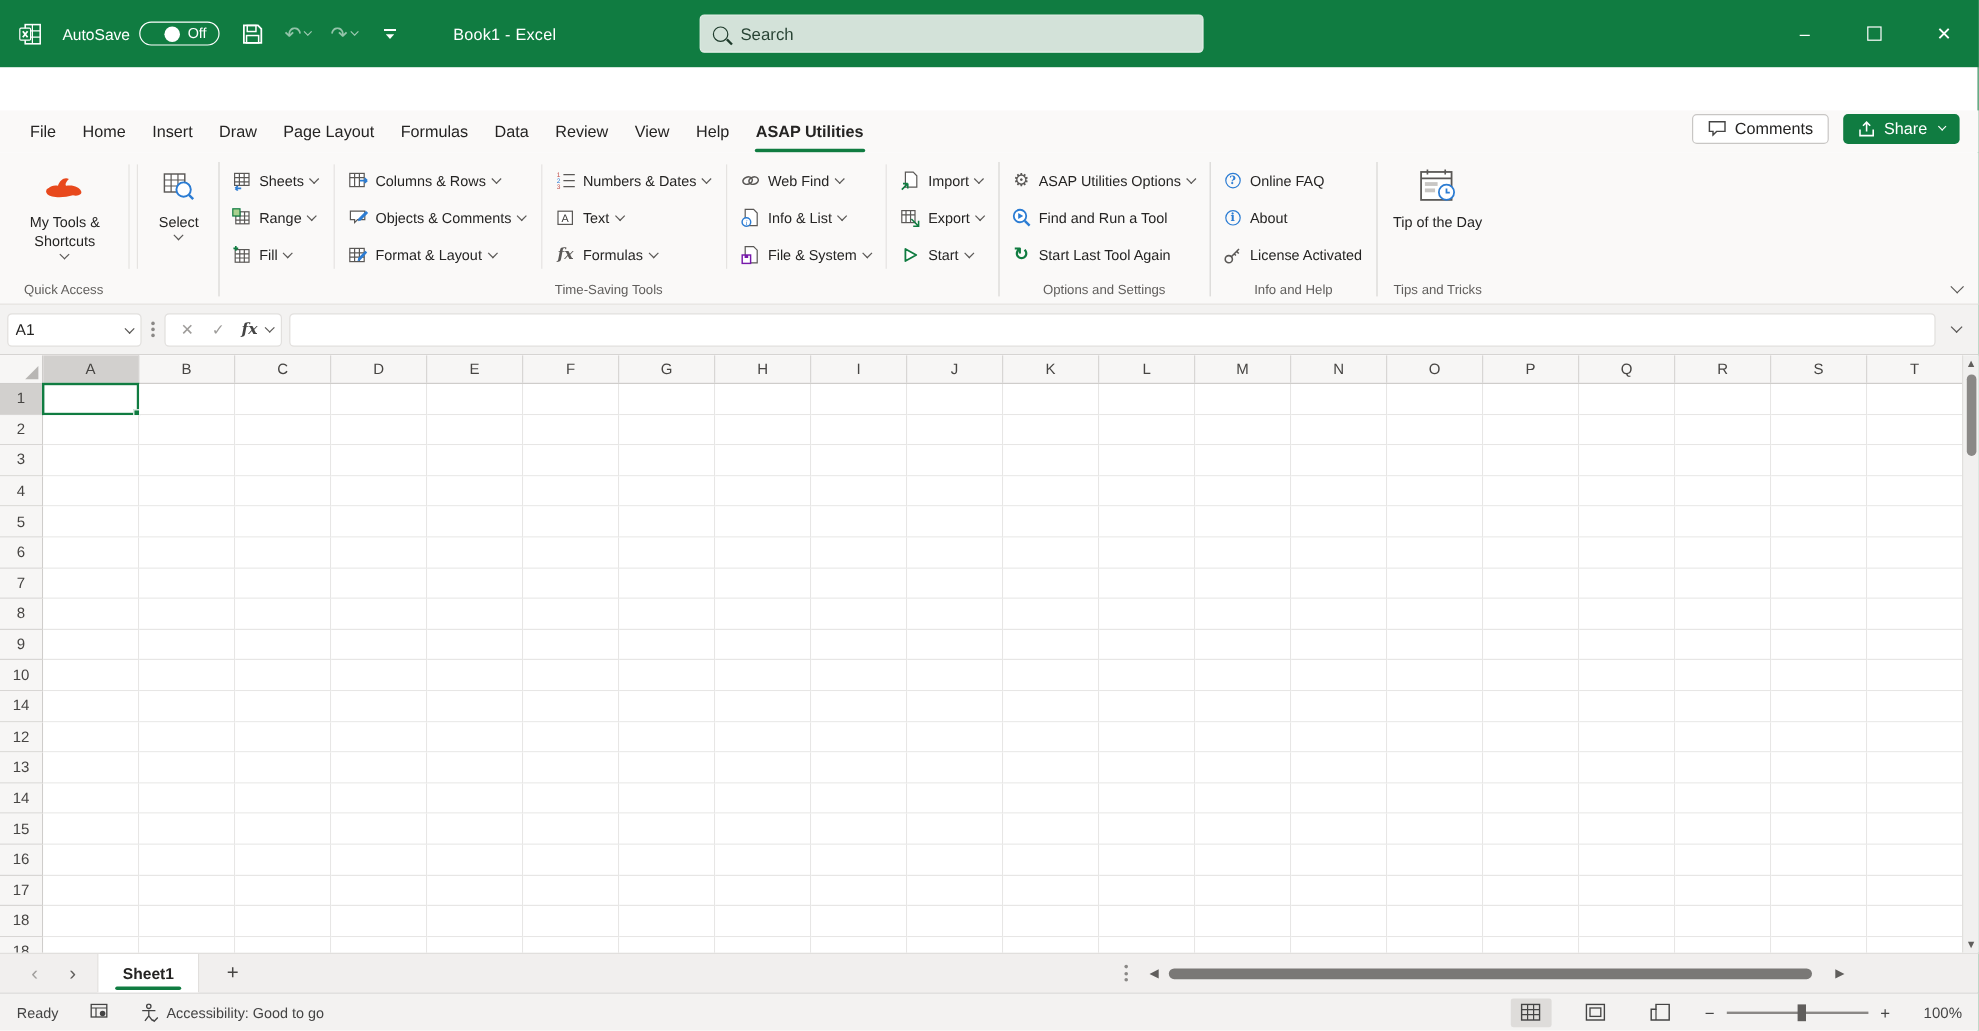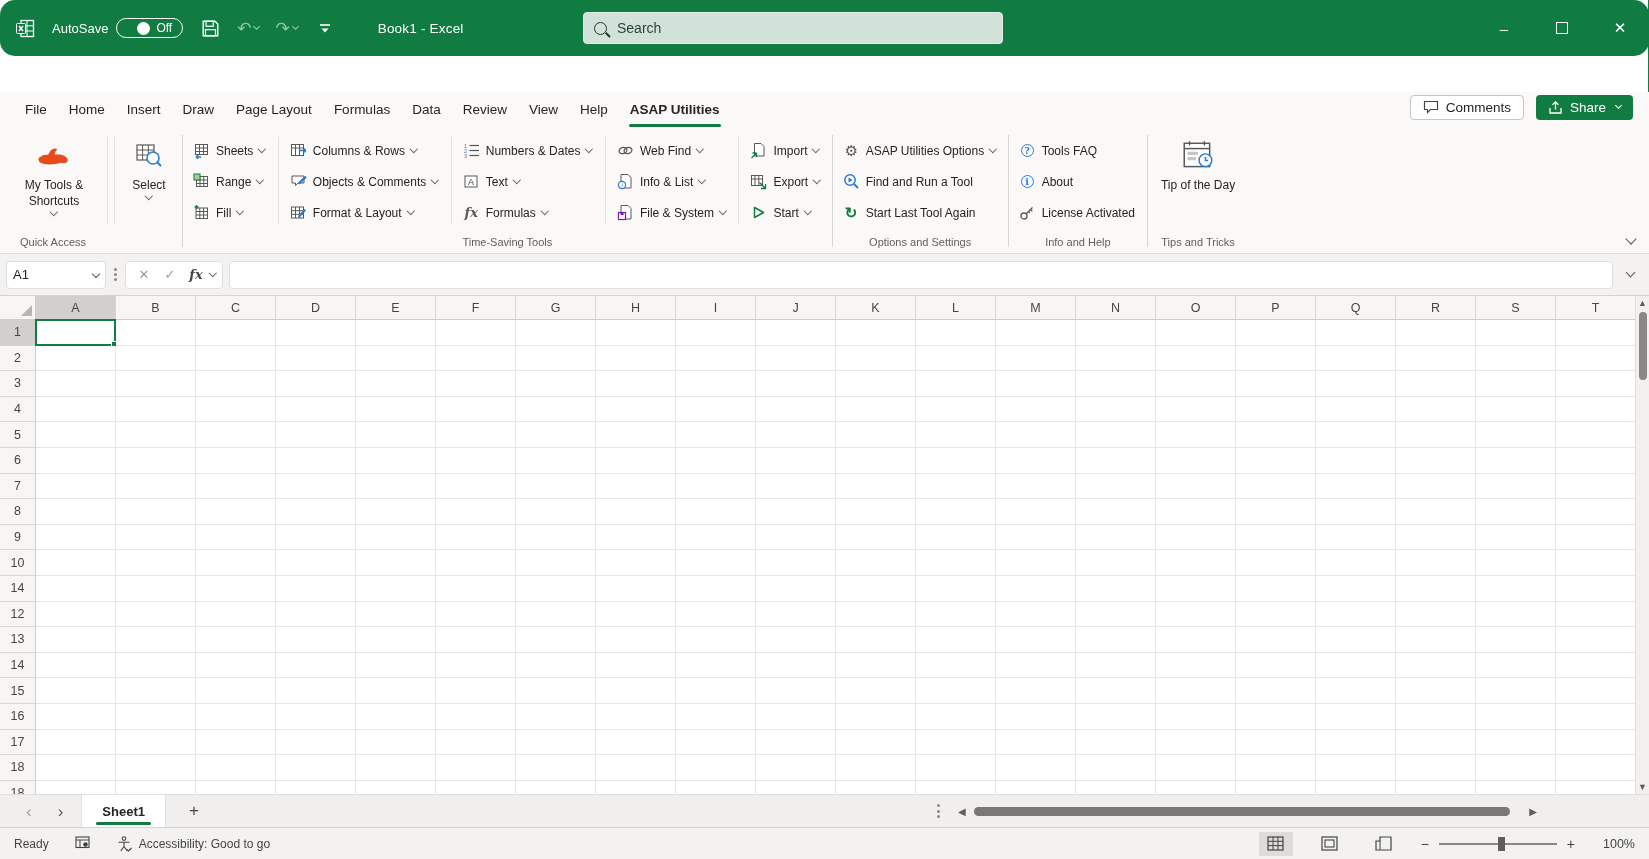--- a/index.html
+++ b/index.html
@@ -1,21 +1,21 @@
 <!DOCTYPE html>
 <html><head>
 <meta charset="utf-8">
 <style>
   * { margin:0; padding:0; box-sizing:border-box; }
   html,body { width:1649px; height:859px; overflow:hidden; }
   body { font-family:"Liberation Sans", sans-serif; color:#252423; background:#fff; }
   .app { width:1649px; height:859px; display:flex; flex-direction:column; box-shadow: inset -1px 0 0 #107C41; }
 
   
-  .titlebar { height:56px; background:#107C41; display:flex; align-items:center; color:#fff; position:relative; flex:0 0 auto;border-radius:15px; }
+  .titlebar { height:56px; background:#107C41; display:flex; align-items:center; color:#fff; position:relative; flex:0 0 auto; }
   .tb-left { display:flex; align-items:center; gap:16px; padding-left:14px; }
   .autosave { display:flex; align-items:center; gap:8px; font-size:13px; }
   .toggle { display:flex; align-items:center; gap:6px; border:1.6px solid #fff; border-radius:12px; padding:2px 10px 2px 20px; }
   .knob { width:13px; height:13px; background:#fff; border-radius:50%; }
   .toggle-state { font-size:12px; }
   .tb-btn { display:flex; align-items:center; justify-content:center; min-width:22px; height:30px; }
   .disabled-cmd { opacity:.55; font-size:17px; }
   .tiny-chev-w { width:5px;height:5px;border-right:1.3px solid rgba(255,255,255,.6);border-bottom:1.3px solid rgba(255,255,255,.6);transform:rotate(45deg);display:inline-block;margin-left:3px;margin-top:-4px; }
   .doc-title { font-size:13.5px; margin-left:26px; letter-spacing:.2px; }
   .searchbox { position:absolute; left:583px; top:12px; width:420px; height:32px; background:#D3E2D9; border:1px solid #E4EFE8; border-radius:4px; display:flex; align-items:center; padding:0 10px; gap:10px; }
@@ -53,21 +53,21 @@
   .chev { width:5.5px; height:5.5px; border-right:1.3px solid #5A5856; border-bottom:1.3px solid #5A5856; transform:rotate(45deg); display:inline-block; margin-top:-3px; }
   .icon16 { width:17px; height:17px; display:flex; align-items:center; justify-content:center; flex:0 0 auto; position:relative; }
   .circ-blue { width:13px; height:13px; border:1.4px solid #2B7CD3; border-radius:50%; color:#2B7CD3; font-size:9.5px; font-weight:bold; display:flex; align-items:center; justify-content:center; font-family:"DejaVu Serif",serif; }
   .glyph-green { color:#107C41; font-size:15px; font-weight:bold; line-height:1; }
   .glyph-gray { color:#5A5856; font-size:15px; line-height:1; }
   .fx-glyph { font-family:"DejaVu Serif",serif; font-style:italic; font-weight:bold; font-size:13px; color:#5A5856; }
   .collapse-chev { position:absolute; right:14px; bottom:10px; width:8px; height:8px; border-right:1.5px solid #5A5856; border-bottom:1.5px solid #5A5856; transform:rotate(45deg); }
 
   
   .formulabar { height:42px; background:#F3F2F1; display:flex; align-items:center; padding:0 6px; gap:6px; position:relative; flex:0 0 auto; border-bottom:1px solid #D6D4D2; }
-  .namebox { width:100px; height:28px; background:#fff; border:1px solid #E1DFDD; border-radius:4px; display:flex; align-items:center; padding:0 6px; }
+  .namebox { width:112px; height:28px; background:#fff; border:1px solid #E1DFDD; border-radius:4px; display:flex; align-items:center; padding:0 6px; }
   .namebox input { width:70px; border:none; outline:none; font-size:13px; font-family:"Liberation Sans",sans-serif; color:#252423; }
   .nb-chev { margin-left:auto; width:6px; height:6px; border-right:1.4px solid #5A5856; border-bottom:1.4px solid #5A5856; transform:rotate(45deg); margin-top:-2px; }
   .dots3 { color:#8A8886; font-size:13px; letter-spacing:0; line-height:4px; display:flex; flex-direction:column; gap:2px; padding:0 2px; }
   .dots3 i { width:3px; height:3px; background:#8A8886; border-radius:50%; display:block; }
   .fb-btns { height:28px; background:#fff; border:1px solid #E1DFDD; border-radius:4px; display:flex; align-items:center; gap:2px; padding:0 6px; }
   .fb-btn { width:24px; height:24px; display:flex; align-items:center; justify-content:center; color:#9E9C9A; font-size:13px; }
   .fb-btn.fx { color:#444; }
   .fb-input { flex:1; height:28px; background:#fff; border:1px solid #E1DFDD; border-radius:4px; margin-right:4px; }
   .fb-input input { width:100%; height:100%; border:none; outline:none; background:transparent; padding:0 8px; font-family:"Liberation Sans",sans-serif; font-size:13px; }
   .fb-expand { width:14px; height:14px; display:flex; align-items:center; justify-content:center; margin-right:6px; }
@@ -477,21 +477,21 @@
     </div>
     <div class="gsep"></div>
 
     <div class="rgroup">
       <div class="rgroup-content">
         <div class="rstack">
           <div class="ritem">
             <span class="icon16">
                 <span class="circ-blue">?</span>
               </span>
-            <span class="rlabel">Tools FAQ</span>
+            <span class="rlabel">Online FAQ</span>
           </div>
           <div class="ritem">
             <span class="icon16">
                 <span class="circ-blue">i</span>
               </span>
             <span class="rlabel">About</span>
           </div>
           <div class="ritem">
             <span class="icon16">
                 <svg width="17" height="17" viewBox="0 0 17 17">

